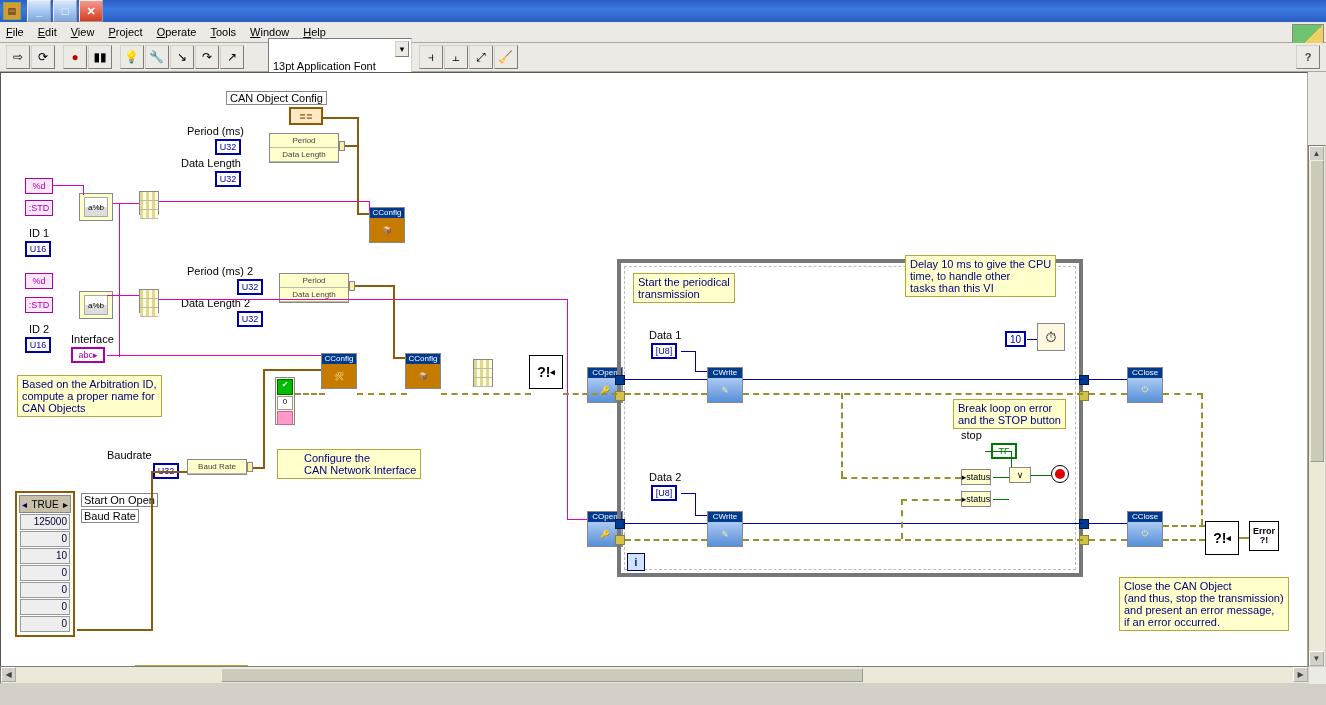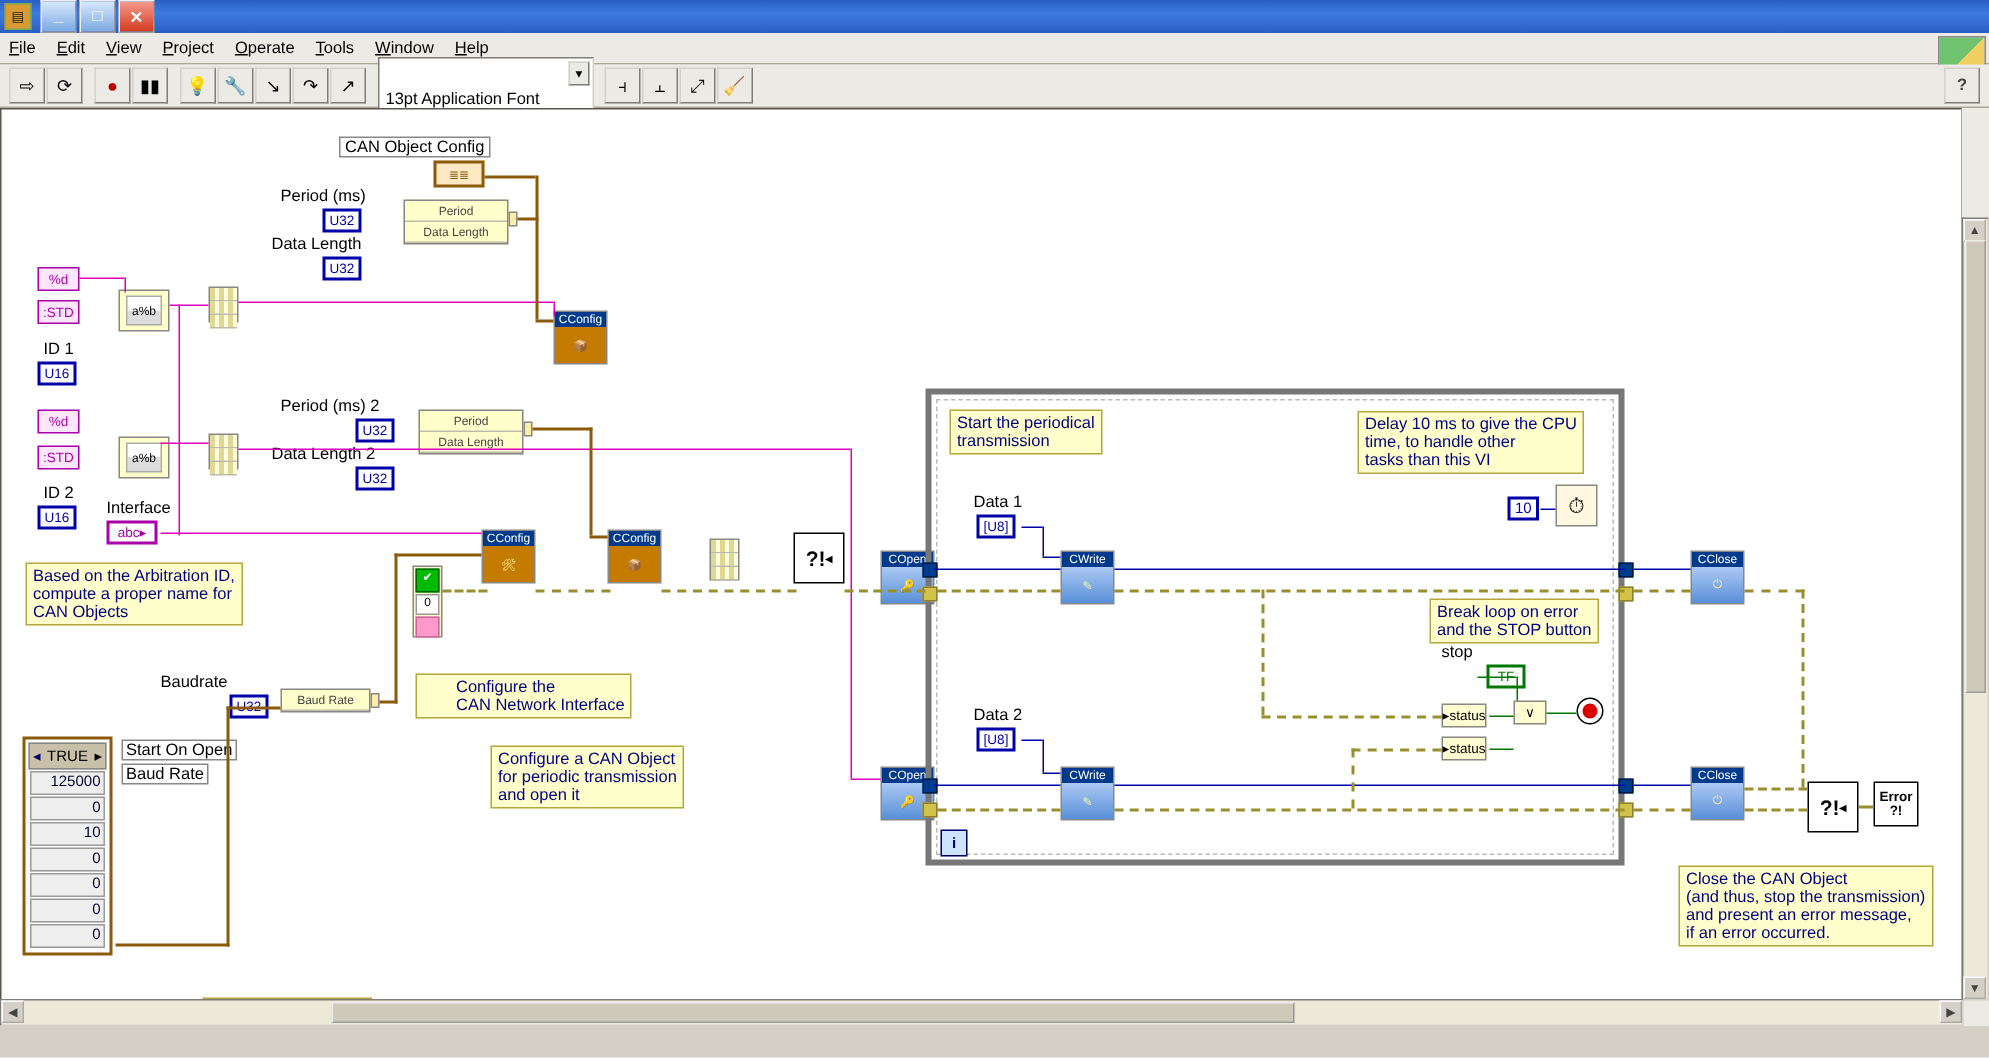--- a/index.html
+++ b/index.html
@@ -9,21 +9,21 @@
   .titlebar .title{flex:1;font-weight:bold;font-size:12px;}
   .winbtn{width:22px;height:20px;margin-left:2px;border:1px outset #eee;background:linear-gradient(to bottom,#d7e8ff,#7ba8e0);display:inline-flex;align-items:center;justify-content:center;color:#fff;font-weight:bold;}
   .winbtn.close{background:linear-gradient(to bottom,#f59a8e,#d43b1f);}
   .menubar{height:20px;background:#eceae5;border-bottom:1px solid #aca899;display:flex;align-items:center;padding:0 6px;}
   .menubar span{margin-right:14px;}
   .menubar span u{text-decoration:underline;}
   
   .toolbar{height:28px;background:#eceae5;border-bottom:1px solid #aca899;display:flex;align-items:center;padding:0 6px;position:relative;}
   .tbtn{width:22px;height:22px;border:1px outset #d4d0c8;background:#eceae5;margin-right:1px;display:inline-flex;align-items:center;justify-content:center;font-size:12px;}
   .tsep{width:7px;}
-  .tcombo{height:20px;border:1px inset #d4d0c8;background:#fff;padding:17px 16px 0 4px;display:inline-flex;align-items:center;position:relative;min-width:122px;}
+  .tcombo{height:20px;border:1px inset #d4d0c8;background:#fff;padding:17px 16px 0 4px;display:inline-flex;align-items:center;position:relative;min-width:122px;margin-left:16px;}
   .tcombo::after{content:"▾";position:absolute;right:2px;top:2px;font-size:9px;width:12px;height:14px;border:1px outset #d4d0c8;background:#eceae5;display:flex;align-items:center;justify-content:center;}
   .spacer{flex:1;}
   
   .canvas-wrap{position:relative;background:#eceae5;}
   .canvas{position:relative;width:1306px;height:610px;background:#fff;border:1px inset #aca899;margin:0 0 0 0;overflow:auto;}
   .lvscroll-v{position:absolute;right:0;top:73px;bottom:17px;width:16px;background:#ece9d8;border:1px inset #d4d0c8;}
   .lvscroll-v .thumb{position:absolute;left:1px;right:1px;top:14px;height:300px;background:#cdcaba;border:1px outset #eee;}
   .lvscroll-h{position:absolute;left:0;right:17px;bottom:0;height:16px;background:#ece9d8;border:1px inset #d4d0c8;}
   .lvscroll-h .thumb{position:absolute;top:1px;bottom:1px;left:220px;width:640px;background:#cdcaba;border:1px outset #eee;}
   .sb-arrow{position:absolute;background:#d4d0c8;border:1px outset #fff;width:13px;height:13px;display:flex;align-items:center;justify-content:center;font-size:8px;color:#444;}
@@ -213,39 +213,36 @@
   </div>
 
   <div class="abs arrbuild" style="left:472px;top:286px;">
         <div class="r"></div>
         <div class="r"></div>
         <div class="r"></div>
       </div>
 
   <div class="abs merr" style="left:528px;top:282px;">?!<span style="font-size:9px;">◂</span></div>
 
-  <div class="abs comment" style="left:326px;top:424px;white-space:pre;">Configure a CAN Object
-for periodic transmission
-and open it</div>
 
   <div class="abs lvfunc" style="left:586px;top:294px;">
         <div class="hdr">COpen</div>
         <div class="body">🔑</div>
       </div>
   <div class="abs lvfunc" style="left:586px;top:438px;">
         <div class="hdr">COpen</div>
         <div class="body">🔑</div>
       </div>
 
   <div class="abs whileloop" style="left:616px;top:186px;width:466px;height:318px;"></div>
 
   <div class="abs comment" style="left:632px;top:200px;white-space:pre;">Start the periodical
 transmission</div>
 
-  <div class="abs comment" style="left:904px;top:201px;white-space:pre;">Delay 10 ms to give the CPU
+  <div class="abs comment" style="left:904px;top:182px;white-space:pre;">Delay 10 ms to give the CPU
 time, to handle other
 tasks than this VI</div>
 
   <div class="abs comment" style="left:952px;top:326px;white-space:pre;">Break loop on error
 and the STOP button</div>
 
   <div class="abs label" style="left:648px;top:256px;">Data 1</div>
   <div class="abs ctrl u8" style="left:650px;top:270px;">[<span>U8</span>]</div>
 
   <div class="abs lvfunc" style="left:706px;top:294px;">

